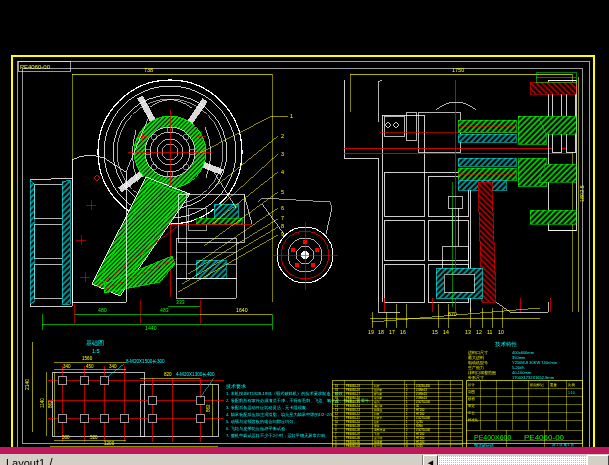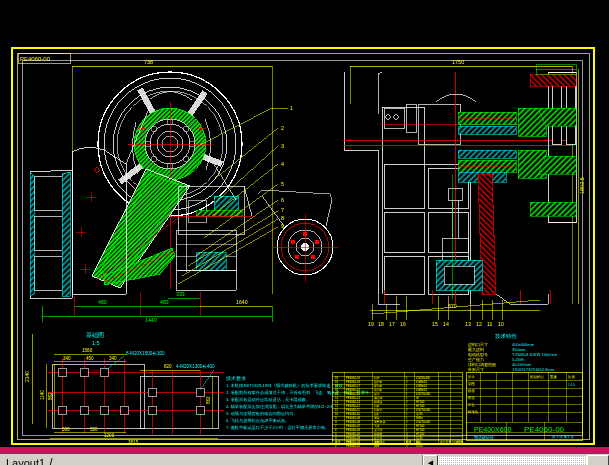--- a/index.html
+++ b/index.html
@@ -1,20 +1,20 @@
 <!DOCTYPE html>
 <html><head>
 <meta charset="utf-8">
 <style>
   html,body{margin:0;padding:0;background:#000;}
   body{width:609px;height:465px;overflow:hidden;font-family:"Liberation Sans",sans-serif;}
   #app{position:relative;width:609px;height:465px;background:#000;}
 
   
-  #cad{position:absolute;left:0;top:4px;width:609px;height:447px;background:#000;overflow:hidden;}
+  #cad{position:absolute;left:0;top:12px;width:609px;height:447px;background:#000;overflow:hidden;}
   #cad svg{position:absolute;left:0;top:0;}
 
   
   #statusbar{position:absolute;left:0;top:447px;width:609px;height:18px;background:#d4d0c8;
              border-top:7px solid #be185d;display:flex;align-items:center;}
   .tabstrip{display:flex;align-items:flex-end;height:18px;flex:0 0 420px;overflow:hidden;
             background:#d4d0c8;padding-left:2px;}
   .tab{font-size:11px;color:#000;line-height:18px;padding:0 4px;font-family:"Liberation Sans",sans-serif;}
   .tabslash{color:#000;font-size:12px;line-height:18px;}
   .hsb{flex:1;height:16px;display:flex;align-items:center;background:#d4d0c8;

